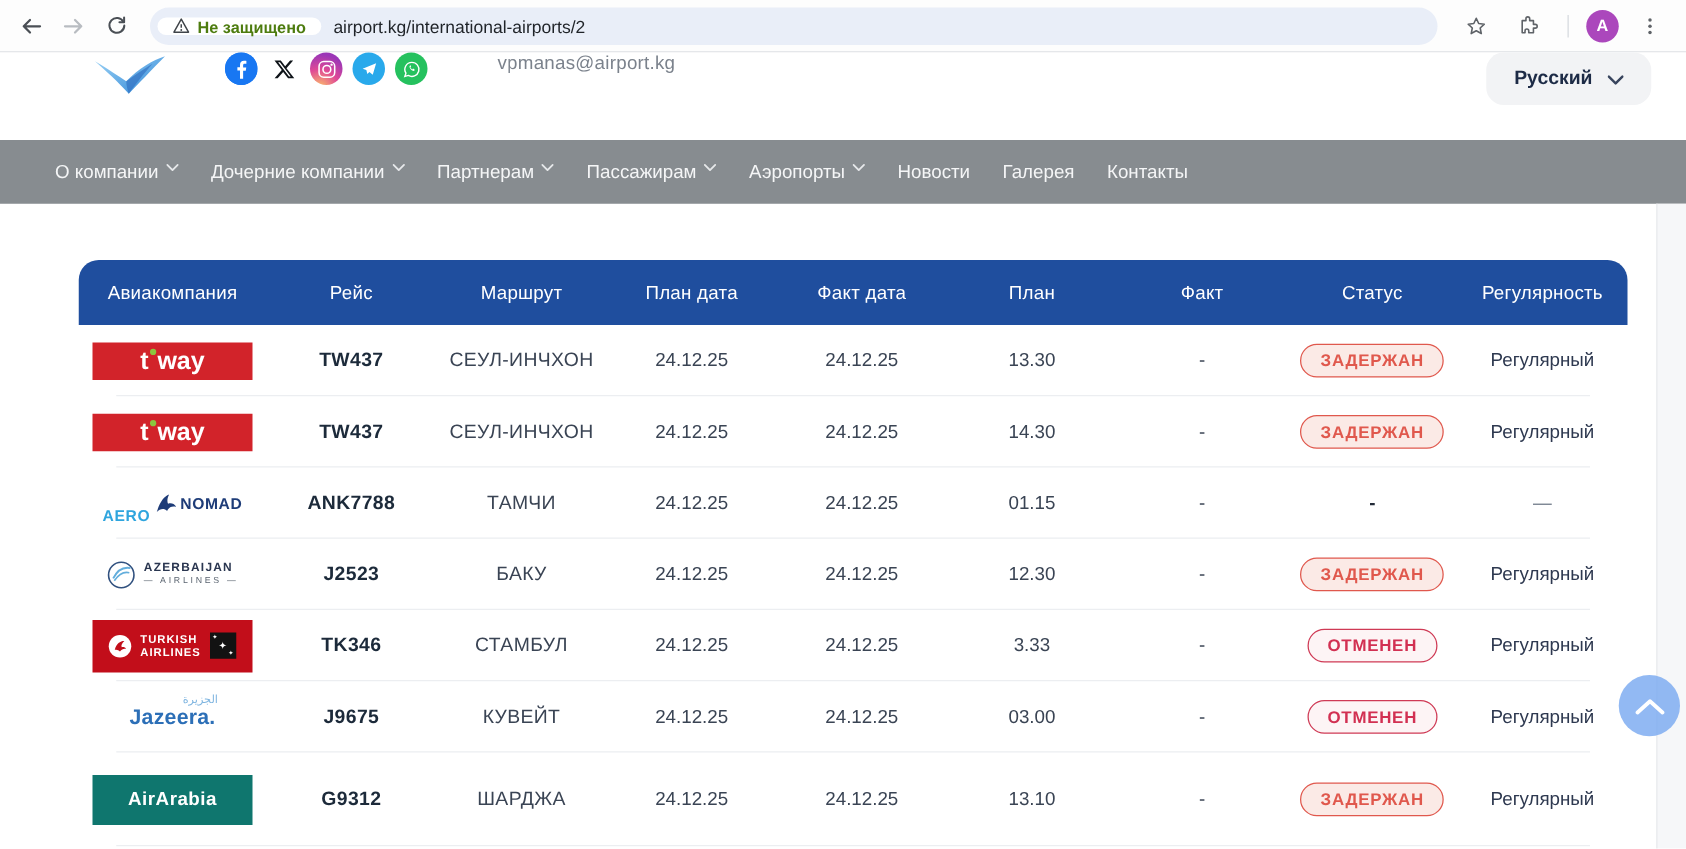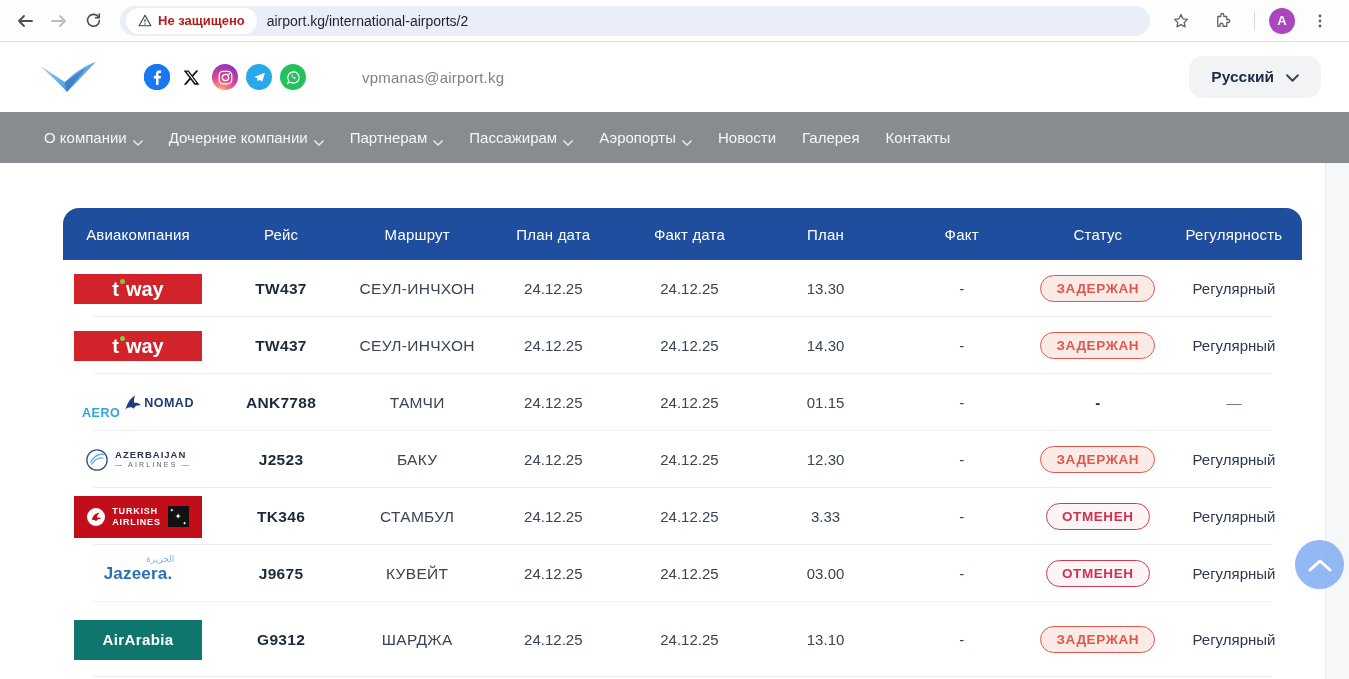--- a/index.html
+++ b/index.html
@@ -7,31 +7,31 @@
     font-family:"Liberation Sans","DejaVu Sans",sans-serif;}
 
   
   .chrome{position:absolute;top:0;left:0;right:0;height:42px;background:#fdfdfd;
     border-bottom:1px solid #dde0e4;display:flex;align-items:center;padding:0 8px;box-sizing:border-box;}
   .chrome-btn{width:34px;height:34px;border-radius:50%;display:flex;align-items:center;justify-content:center;
     color:#4a4f55;flex:0 0 auto;}
   .chrome-btn.disabled{color:#b8bcc1;}
   .omnibox{flex:1;height:30px;background:#e9eef8;border-radius:15px;display:flex;align-items:center;
     gap:10px;padding:0 4px 0 6px;margin:0 10px;min-width:0;}
-  .chip{background:#fff;border-radius:13px;height:26px;display:flex;align-items:center;gap:6px;
-    padding:0 12px;color:#b91c1c;font-size:13px;font-weight:600;flex:0 0 auto;}
+  .chip{background:#fff;border-radius:13px;height:14px;display:flex;align-items:flex-start;gap:6px;
+    padding:0 12px;color:#4d7c0f;font-size:13px;font-weight:600;flex:0 0 auto;}
   .url{color:#1f2328;font-size:14px;white-space:nowrap;overflow:hidden;}
   .chrome-right{display:flex;align-items:center;gap:8px;padding:0 4px;flex:0 0 auto;}
   .chrome-div{width:1px;height:18px;background:#d5d9de;margin:0 6px;}
   .avatar{width:26px;height:26px;border-radius:50%;background:#ab47bc;color:#fff;font-size:13px;
     font-weight:700;display:flex;align-items:center;justify-content:center;}
 
   
   .site-header{position:absolute;top:42px;left:0;right:0;height:70px;background:#fff;
-    display:flex;align-items:center;}
+    display:flex;align-items:flex-start;padding-left:36px;}
   .site-logo{margin-left:38px;flex:0 0 auto;display:flex;align-items:center;}
   .socials{display:flex;align-items:center;gap:8px;margin-left:46px;}
   .social{width:26px;height:26px;border-radius:50%;display:flex;align-items:center;justify-content:center;}
   .social.fb{background:#1877F2;}
   .social.xx{background:transparent;}
   .social.ig{background:radial-gradient(circle at 30% 110%, #fdc468 0%, #df4996 45%, #9b36b7 80%);}
   .social.tg{background:#29A9EB;}
   .social.wa{background:#25C15E;}
   .email{margin-left:56px;color:#7b828c;font-size:15px;letter-spacing:.2px;}
   .header-spacer{flex:1;}
@@ -43,21 +43,21 @@
   .search-input::placeholder{color:#a6aeb8;}
   .search-btn{background:transparent;border:none;border-left:1px solid #e2e5e9;color:#a6aeb8;
     font-size:15.5px;padding:0 22px;height:28px;cursor:pointer;font-family:inherit;}
   .lang-pill{display:flex;align-items:center;gap:12px;height:42px;padding:0 22px;background:#f2f3f5;
     border-radius:14px;margin:0 28px 0 14px;color:#1d2b46;font-size:15.5px;font-weight:600;}
   .lang-chev{color:#39455e;margin-top:2px;}
 
   
   .nav{position:absolute;top:112px;left:0;right:0;height:51px;background:#878c90;
     display:flex;align-items:center;gap:26px;padding:0 44px;box-sizing:border-box;}
-  .nav-item{display:flex;align-items:flex-end;gap:6px;color:#f5f6f7;font-size:15px;cursor:pointer;white-space:nowrap;}
+  .nav-item{display:flex;align-items:flex-start;gap:6px;color:#f5f6f7;font-size:15px;cursor:pointer;white-space:nowrap;}
   .nav-chev{color:#e6e8ea;margin-top:2px;}
 
   
   .card{position:absolute;top:208px;left:63px;width:1239px;}
   .thead{height:52px;background:#1f4e9e;border-radius:16px 16px 0 0;display:grid;
     grid-template-columns:150px repeat(8,1fr);align-items:center;}
   .th{text-align:center;color:#fff;font-size:15px;font-weight:500;letter-spacing:.2px;}
   .trow{display:grid;grid-template-columns:150px repeat(8,1fr);align-items:center;min-height:57px;position:relative;}
   .trow:last-child{min-height:75px;}
   .trow::after{content:"";position:absolute;left:30px;right:30px;bottom:0;height:1px;background:#eceef1;}

